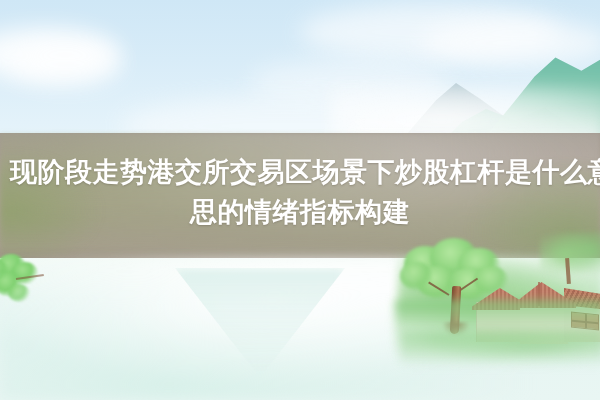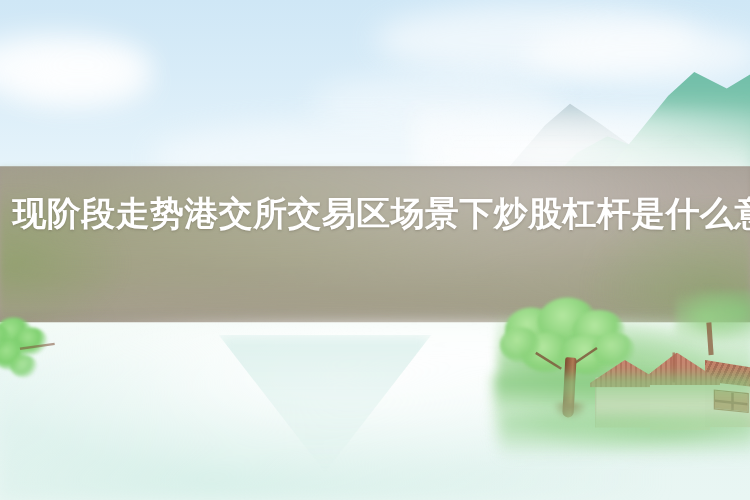--- a/index.html
+++ b/index.html
@@ -434,15 +434,16 @@
       <div class="mullion-v"></div>
       <div class="mullion-h"></div>
     </div>
   </div>
 
   <div class="foliage-edge"></div>
   <div class="foliage-front"></div>
 
   <div class="title-wrap">
     <div class="title-line">现阶段走势港交所交易区场景下炒股杠杆是什么意</div>
+    <div class="title-line second">思的情绪指标构建</div>
   </div>
 
 </div>
 
 </body></html>

